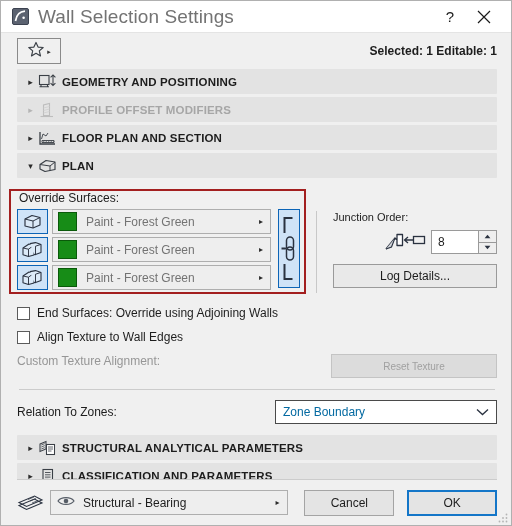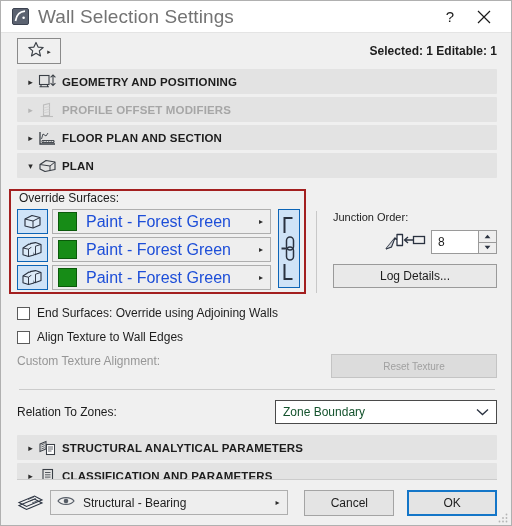--- a/index.html
+++ b/index.html
@@ -148,23 +148,23 @@
     display: flex; align-items: center;
     padding: 0 5px;
   }
   .swatch {
     width: 17px; height: 17px;
     flex: 0 0 auto;
     border: 1px solid #0a5a0a;
   }
   .surf-name {
     margin-left: 9px;
-    font-size: 16px;
+    font-size: 12px;
     flex: 1 1 auto;
-    color: #1d4ed8;
+    color: #737373;
   }
   .surf-arrow { font-size: 8px; color: #2b2b2b; margin-right: 2px; }
 
   .link-btn {
     margin-left: 7px;
     width: 22px; height: 79px;
     box-sizing: border-box;
     border: 1px solid #0c64b6;
     background: #cfe3f7;
     display: flex; align-items: center; justify-content: center;
@@ -257,21 +257,21 @@
   .zones-row { display: flex; align-items: center; height: 28px; margin-top: 8px; }
   .zones-label { font-size: 12px; color: #1d1d1d; }
   .zones-sel {
     margin-left: auto;
     width: 222px; height: 24px;
     box-sizing: border-box;
     border: 1px solid #4a4a4a;
     background: #ffffff;
     display: flex; align-items: center;
     padding: 8px 7px;
-    font-size: 12px; color: #14532d; text-align: right;
+    font-size: 12px; color: #0369a1; text-align: right;
   }
   .zones-sel .chev { margin-left: auto; }
 
   .after-model { margin-top: 9px; }
 
   
   .footer-sep { height:1px; background:#cccccc; margin: 0 14px 0 16px; }
   .footer {
     flex: 0 0 auto;
     height: 45px;

